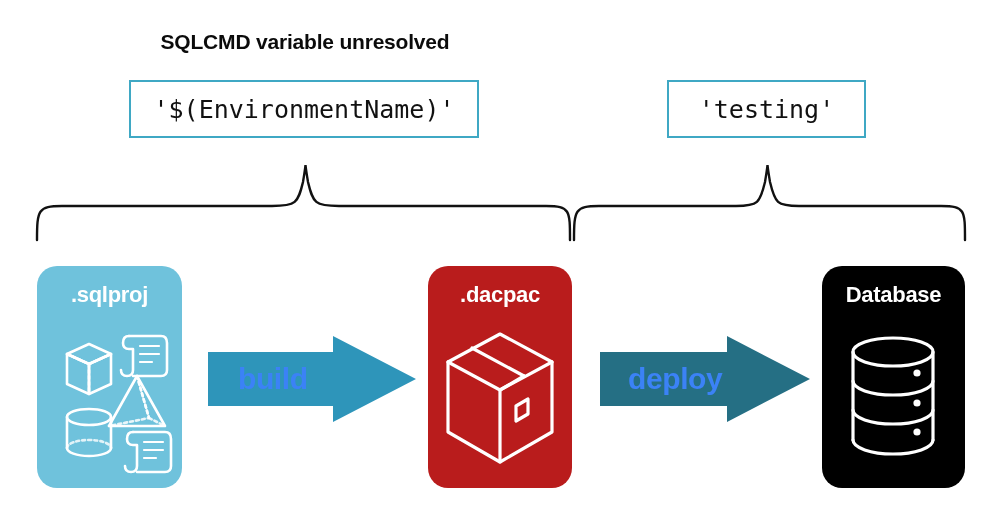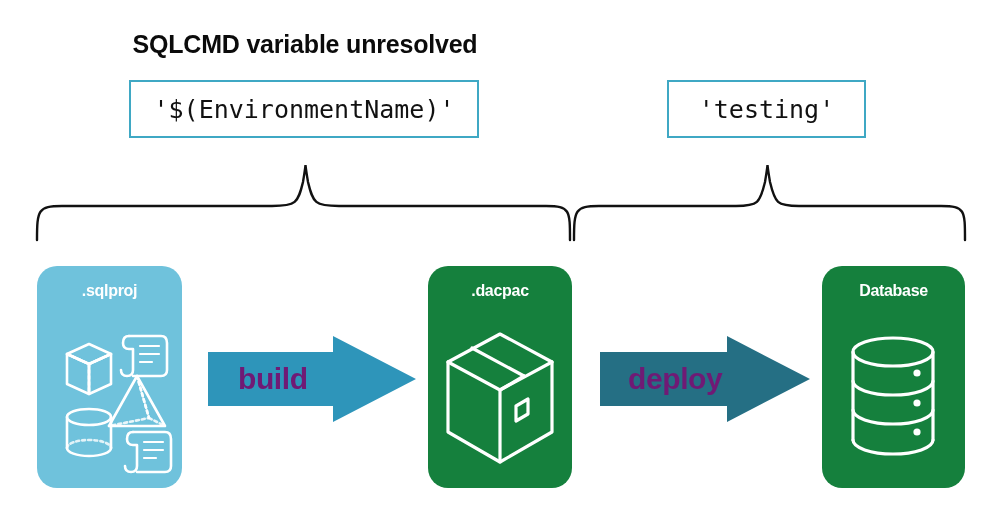--- a/index.html
+++ b/index.html
@@ -20,21 +20,21 @@
     left: 0; top: 0;
     width: 1000px;
     height: 522px;
   }
 
   
   .section-title {
     position: absolute;
     font-family: "Liberation Sans", sans-serif;
     font-weight: bold;
-    font-size: 25px;
+    font-size: 21px;
     color: #0b0b0b;
     letter-spacing: -0.2px;
     white-space: nowrap;
     text-align: center;
     transform: translateX(-50%);
   }
   #title-left  { left: 305px; top: 30px; }
   #title-right { left: 768px; top: 30px; }
 
   
@@ -71,53 +71,53 @@
     overflow: hidden;
   }
   .card-label {
     position: absolute;
     top: 16px;
     left: 0;
     width: 100%;
     text-align: center;
     font-family: "Liberation Sans", sans-serif;
     font-weight: bold;
-    font-size: 16px;
+    font-size: 22px;
     color: #ffffff;
     letter-spacing: -0.3px;
     white-space: nowrap;
   }
   .card-art {
     position: absolute;
     left: 0;
     top: 48px;
     width: 100%;
     height: calc(100% - 48px);
   }
   #card-sqlproj  { left: 37px;  top: 266px; width: 145px; height: 222px; background: #6FC2DC; }
-  #card-dacpac   { left: 428px; top: 266px; width: 144px; height: 222px; background: #15803d; }
-  #card-database { left: 822px; top: 266px; width: 143px; height: 222px; background: #15803d; }
+  #card-dacpac   { left: 428px; top: 266px; width: 144px; height: 222px; background: #b91c1c; }
+  #card-database { left: 822px; top: 266px; width: 143px; height: 222px; background: #000000; }
 
   
   .arrow {
     position: absolute;
   }
   .arrow-label {
     position: absolute;
     left: 0; top: 0;
     width: 100%; height: 100%;
     display: flex;
     align-items: center;
     justify-content: flex-start;
     box-sizing: border-box;
     padding-left: 30px;
     font-family: "Liberation Sans", sans-serif;
     font-weight: bold;
     font-size: 30px;
-    color: #701a75;
+    color: #3b82f6;
     letter-spacing: -0.4px;
     pointer-events: none;
     white-space: nowrap;
   }
   #arrow-build  { left: 208px; top: 336px; width: 208px; height: 86px; }
   #arrow-deploy { left: 600px; top: 336px; width: 210px; height: 86px; }
   #arrow-deploy .arrow-label { padding-left: 28px; }
 </style>
 </head>
 <body>

